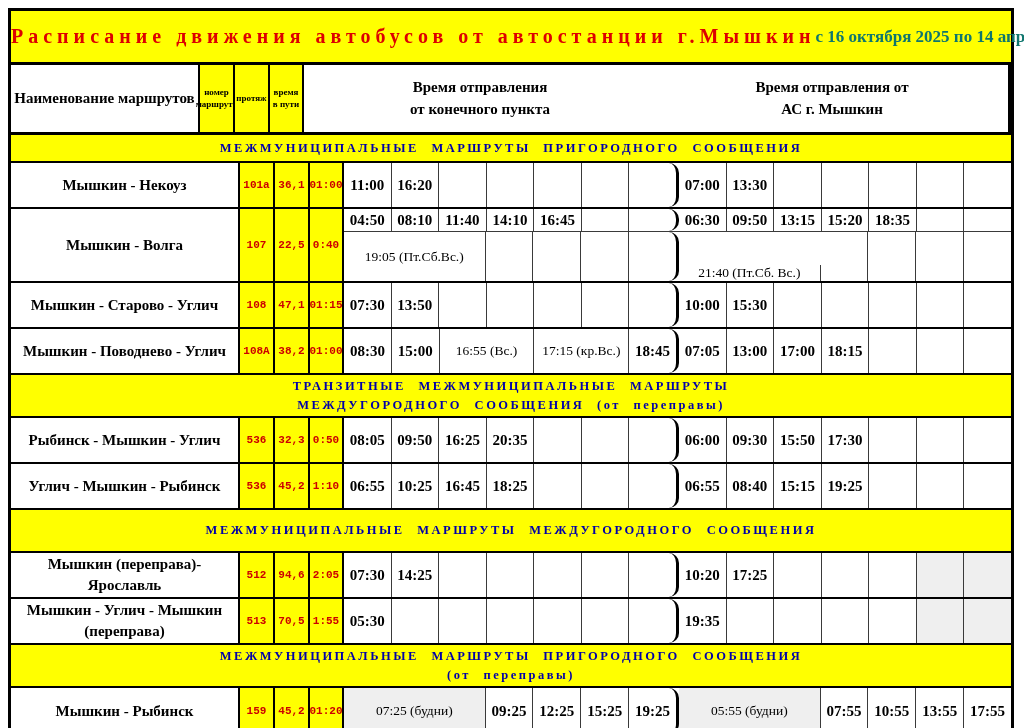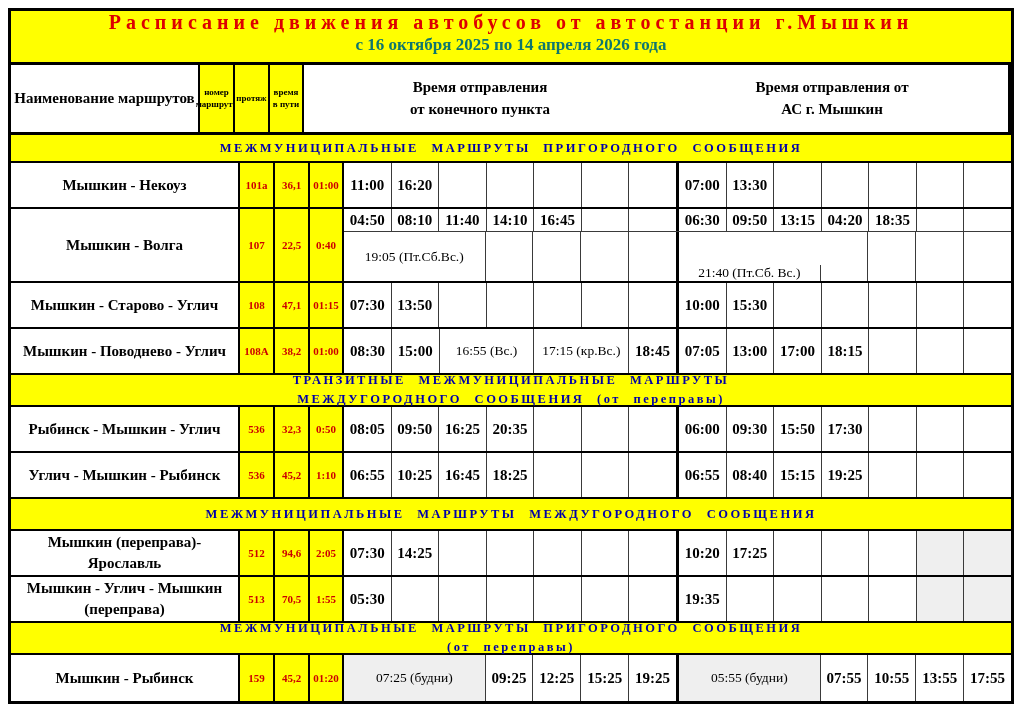--- a/index.html
+++ b/index.html
@@ -5,59 +5,59 @@
   :root{
     --yellow:#ffff00; --titleRed:#dd0000; --bandBlue:#0000a8;
     --valRed:#cc0000; --gray:#efefef; --thin:#3a3a3a;
   }
   *{box-sizing:border-box; margin:0; padding:0;}
   html,body{width:1024px; height:728px; background:#fff; overflow:hidden;}
   body{padding:8px 10px 11px 8px; font-family:"Liberation Serif","DejaVu Serif",serif; color:#000;}
   .tbl{width:100%; border:3px solid #000;}
 
   
-  .title{background:var(--yellow); height:54px; display:flex; flex-direction:column;
-         align-items:center; justify-content:flex-start; border-bottom:3px solid #000;}
+  .title{background:var(--yellow); height:54px; display:flex; flex-direction:row;
+         align-items:center; justify-content:space-between; border-bottom:3px solid #000;}
   .title .l1{color:var(--titleRed); font-weight:bold; font-size:20px; letter-spacing:5px; white-space:nowrap;}
   .title .l2{color:#0f766e; font-weight:bold; font-size:17px; margin-top:1px; white-space:nowrap;}
 
   
   .hrow{display:flex; height:70px; border-bottom:3px solid #000;}
   .hname{width:189px; border-right:2px solid #000; display:flex; align-items:center;
          justify-content:center; font-weight:bold; font-size:15px; text-align:center;}
   .hy{width:35px; background:var(--yellow); border-right:2px solid #000; display:flex;
       align-items:center; justify-content:center; text-align:center; font-weight:bold;
       font-size:9px; line-height:1.25; padding:1px;}
   .hy.dur{width:34px;}
   .hhalf{flex:1; display:flex; flex-direction:column; align-items:center; justify-content:center;
          font-weight:bold; font-size:15px; line-height:1.45; text-align:center;}
   .hhalf.left{border-right:3px solid #000;}
 
   
-  .band{background:var(--yellow); height:32px; display:flex; flex-direction:column;
+  .band{background:var(--yellow); height:43px; display:flex; flex-direction:column;
         align-items:center; justify-content:center; border-bottom:2px solid #000;}
   #rows > .band:first-child{height:28px;}
   .band .band-line{color:var(--bandBlue); font-weight:bold; font-size:12.5px;
         letter-spacing:2.5px; word-spacing:7px; line-height:1.5; white-space:nowrap;}
 
   
   .route{display:flex; height:46px; border-bottom:2px solid #000;}
   .route.two-sub{height:74px;}
   #rows > .route:last-child{border-bottom:none;}
   .rname{width:229px; border-right:2px solid #000; display:flex; align-items:center;
          justify-content:center; font-weight:bold; font-size:15px; text-align:center;
          line-height:1.4; padding:0 4px;}
   .ycell{width:35px; background:var(--yellow); border-right:2px solid #000; display:flex;
          align-items:center; justify-content:center; color:var(--valRed); font-weight:bold;
-         font-size:11px;}
+         font-size:11px;font-family:Liberation Mono, monospace;}
   .ycell.dur{width:34px;}
   .times{flex:1; display:flex; flex-direction:column;}
   .subrow{flex:1; display:flex;}
   .subrow:not(:last-child){border-bottom:1px solid var(--thin);}
-  .region{flex:1; display:flex;}
+  .region{flex:1; display:flex;border-radius:10px;}
   .region.left{border-right:3px solid #000;}
   .tcell{flex:1 1 0; display:flex; align-items:center; justify-content:center;
          font-weight:bold; font-size:15px; white-space:nowrap; overflow:hidden;}
   .tcell:not(:last-child){border-right:1px solid var(--thin);}
   .tcell.note{font-weight:normal; font-size:13.5px;}
   .tcell.gray{background:var(--gray);}
 </style>
 </head>
 <body>
 
@@ -127,21 +127,21 @@
               <div class="tcell">11:40</div>
               <div class="tcell">14:10</div>
               <div class="tcell">16:45</div>
               <div class="tcell"></div>
               <div class="tcell"></div>
             </div>
             <div class="region right">
               <div class="tcell">06:30</div>
               <div class="tcell">09:50</div>
               <div class="tcell">13:15</div>
-              <div class="tcell">04:20</div>
+              <div class="tcell">15:20</div>
               <div class="tcell">18:35</div>
               <div class="tcell"></div>
               <div class="tcell"></div>
             </div>
           </div>
           <div class="subrow">
             <div class="region left">
               <div class="tcell note" style="flex: 3 1 0px;">19:05 (Пт.Сб.Вс.)</div>
               <div class="tcell"></div>
               <div class="tcell"></div>

